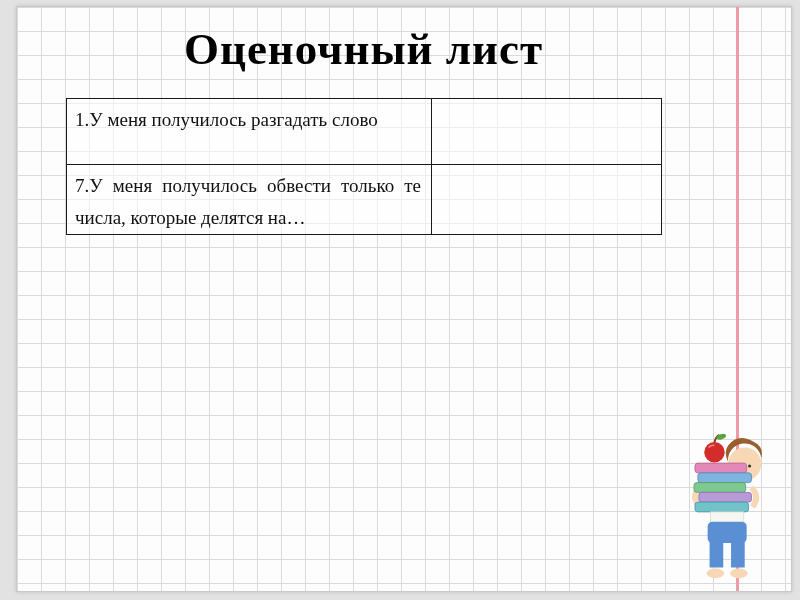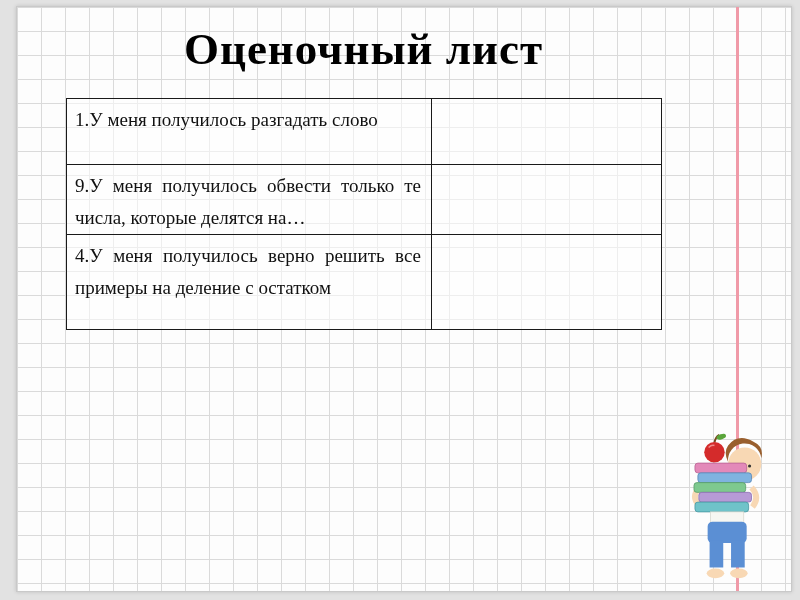--- a/index.html
+++ b/index.html
@@ -81,25 +81,21 @@
     <colgroup>
         <col class="c1">
         <col class="c2">
       </colgroup>
     <tbody>
       <tr class="r1">
         <td class="q">1.У меня получилось разгадать слово</td>
         <td class="a"></td>
       </tr>
       <tr class="r3">
-        <td class="q">9.У меня получилось обвести только те числа, которые делятся на…</td>
-        <td class="a"></td>
-      </tr>
-      <tr class="r4">
-        <td class="q">4.У меня получилось верно решить все примеры на деление с остатком</td>
+        <td class="q">7.У меня получилось обвести только те числа, которые делятся на…</td>
         <td class="a"></td>
       </tr>
     </tbody>
   </table>
 
   <svg class="boy" width="88" height="160" viewBox="0 0 90 164">
 
     <circle cx="57" cy="38" r="17" fill="#f8d8b4"></circle>
     <path d="M40 36 a17 17 0 0 1 34 -4 q3 -12 -8 -17 q-16 -9 -26 4 q-5 7 0 17z" fill="#995f2e"></path>
     <circle cx="51" cy="40" r="1.6" fill="#333"></circle>

